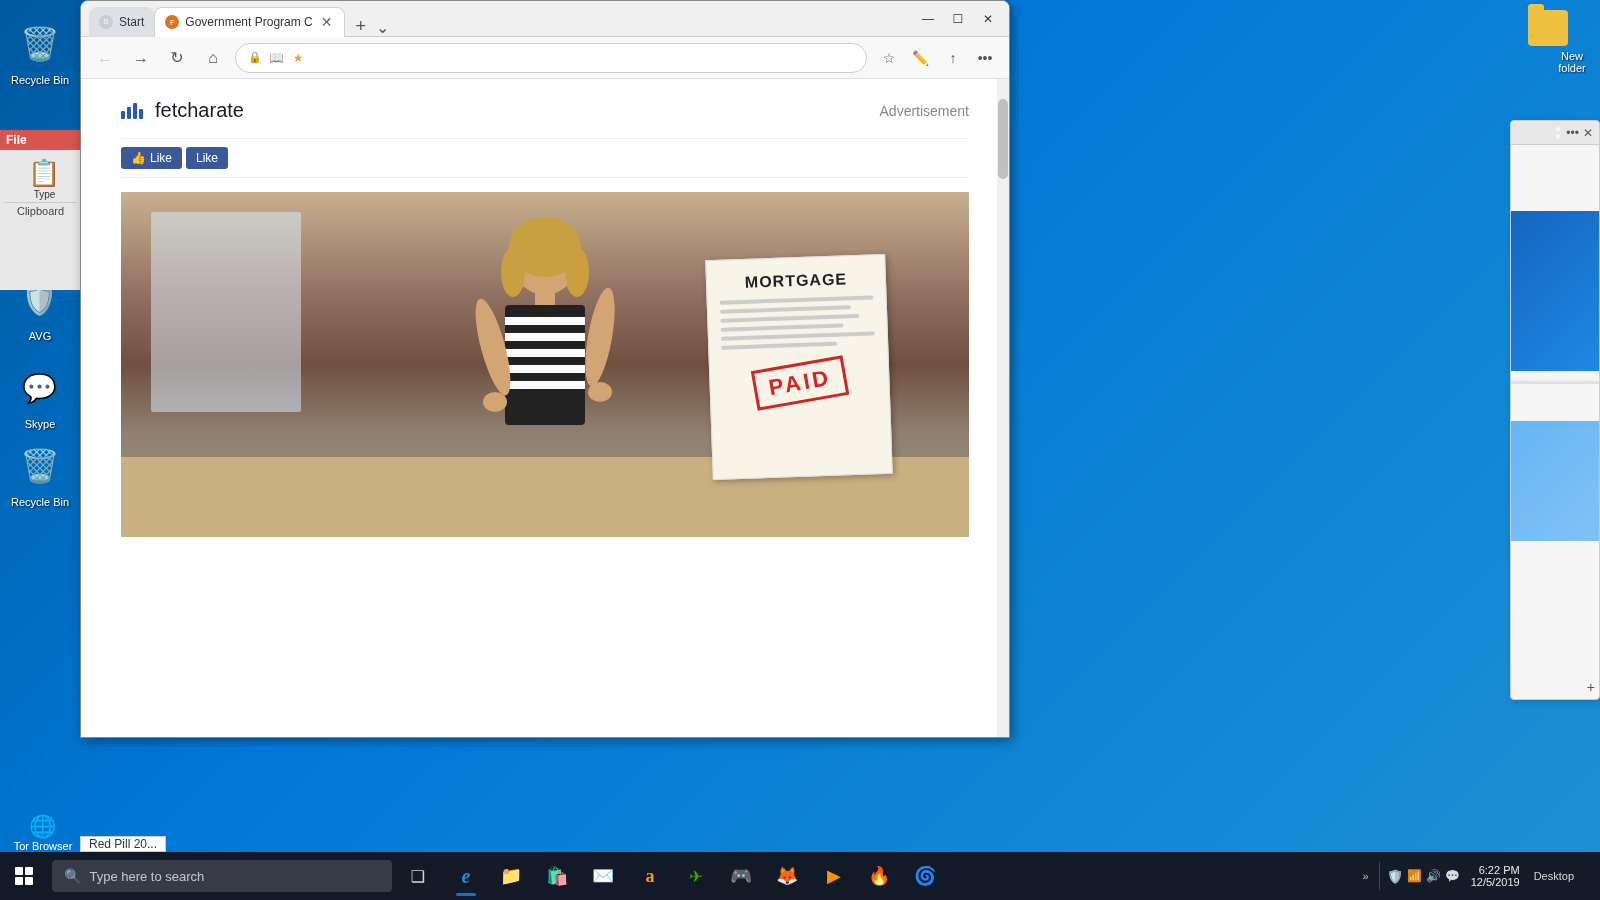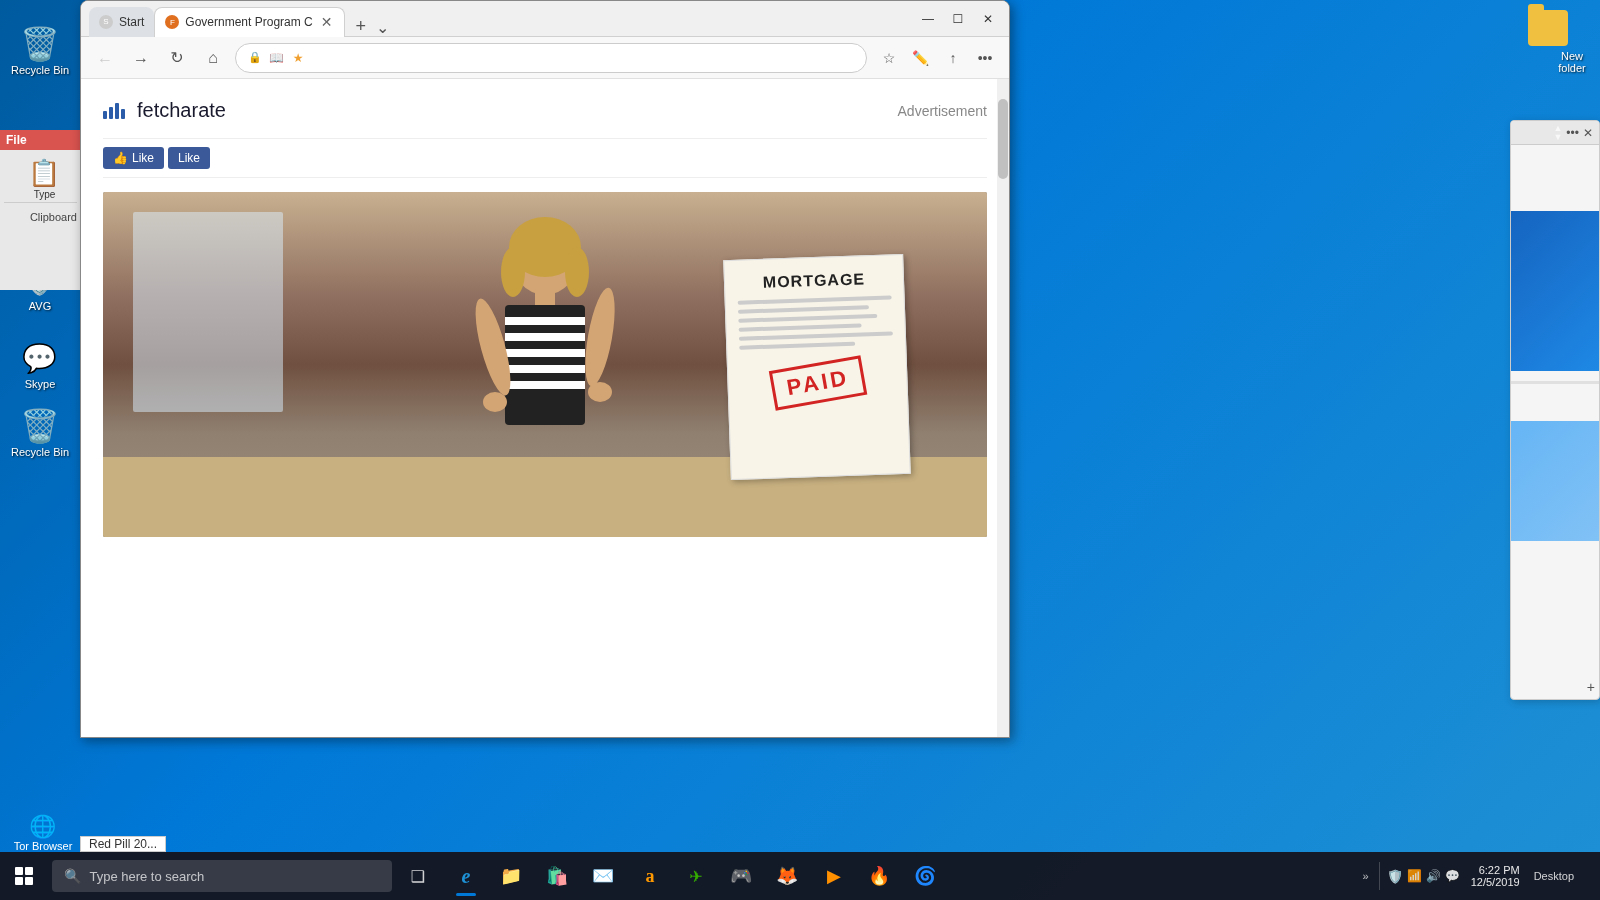--- a/index.html
+++ b/index.html
@@ -48,21 +48,21 @@
       height: 36px;
       display: flex;
       align-items: center;
       justify-content: center;
       font-size: 28px;
     }
     .desktop-icon .icon-label {
       color: #fff;
       font-size: 11px;
       text-align: center;
-      margin-top: 2px;
+      margin-top: 12px;
       text-shadow: 1px 1px 2px rgba(0,0,0,0.8);
       word-break: break-word;
     }
 
     
     .desktop-icon-right {
       position: absolute;
       right: 16px;
       top: 10px;
       display: flex;
@@ -282,21 +282,21 @@
       width: 10px;
       height: 80px;
       background: #c0c0c0;
       border-radius: 5px;
       margin: 1px;
       margin-top: 20px;
     }
 
     
     .page-content {
-      padding: 20px 22px;
+      padding: 20px 40px;
       overflow: hidden;
       flex: 1;
     }
     .page-header {
       display: flex;
       align-items: center;
       justify-content: space-between;
       margin-bottom: 16px;
     }
     .fetcharate-logo {
@@ -723,21 +723,21 @@
     <div class="icon-label" style="margin-top:4px;">New folder</div>
   </div>
 
   <div class="office-behind">
     <div class="office-tab-file">File</div>
     <div class="paste-btn-area" style="padding:8px 0 0 8px;">
       <div class="paste-big">📋</div>
       <div class="paste-label-sm">Type</div>
     </div>
     <div style="padding:2px 4px;">
-      <div style="font-size:11px; color:#444; border-top:1px solid #ccc; text-align:right; padding-top:8px;">Clipboard</div>
+      <div style="font-size:11px; color:#444; border-top:1px solid #ccc; text-align:center; padding-top:2px;">Clipboard</div>
     </div>
   </div>
 
   <div class="browser-window">
 
     <div class="browser-titlebar">
       <div class="browser-tab-bar">
 
         <div class="browser-tab">
           <div class="tab-favicon start-tab">S</div>

